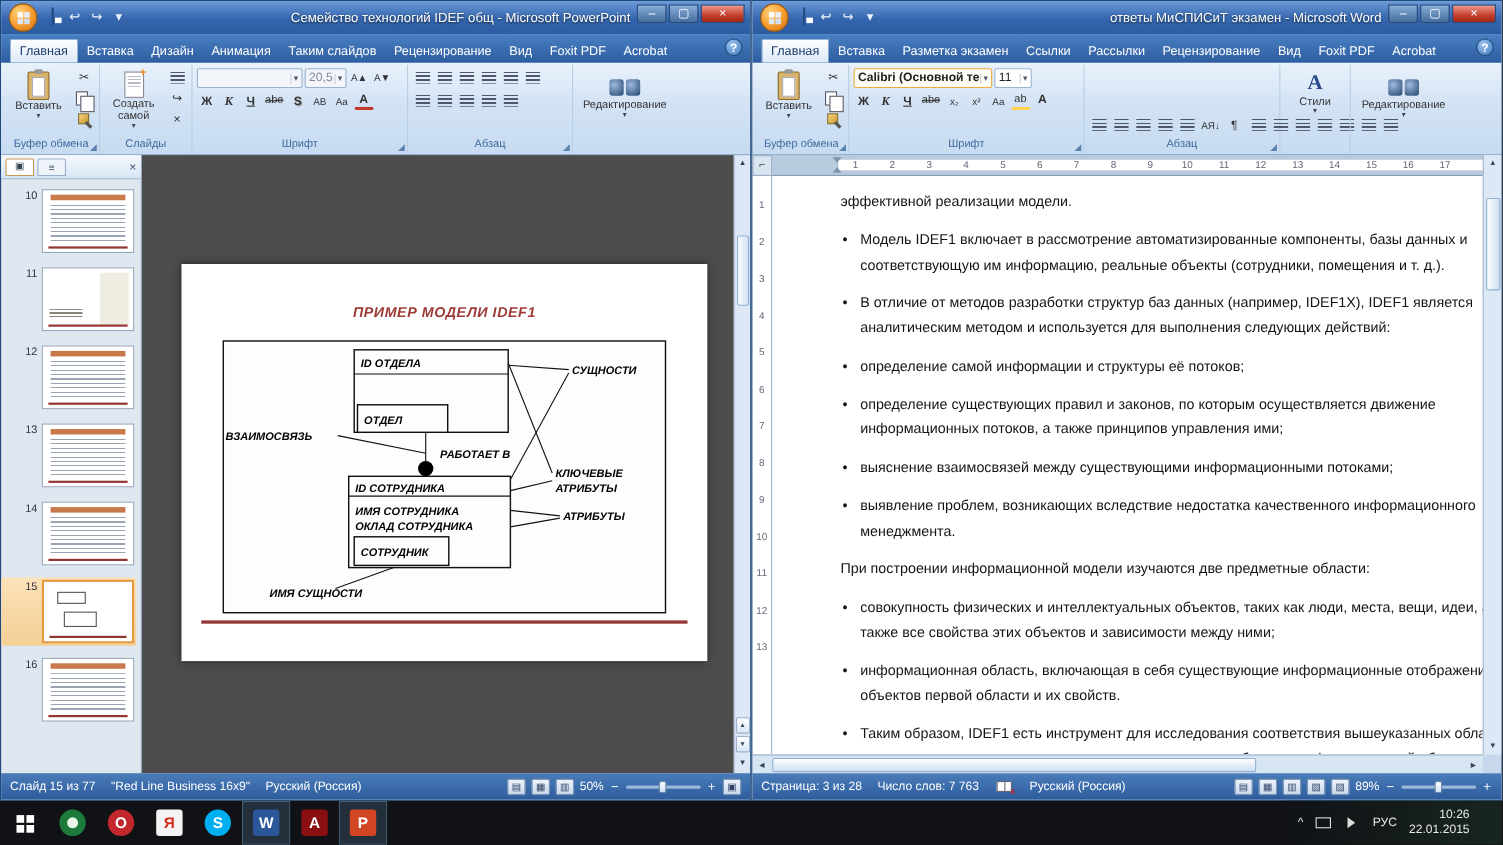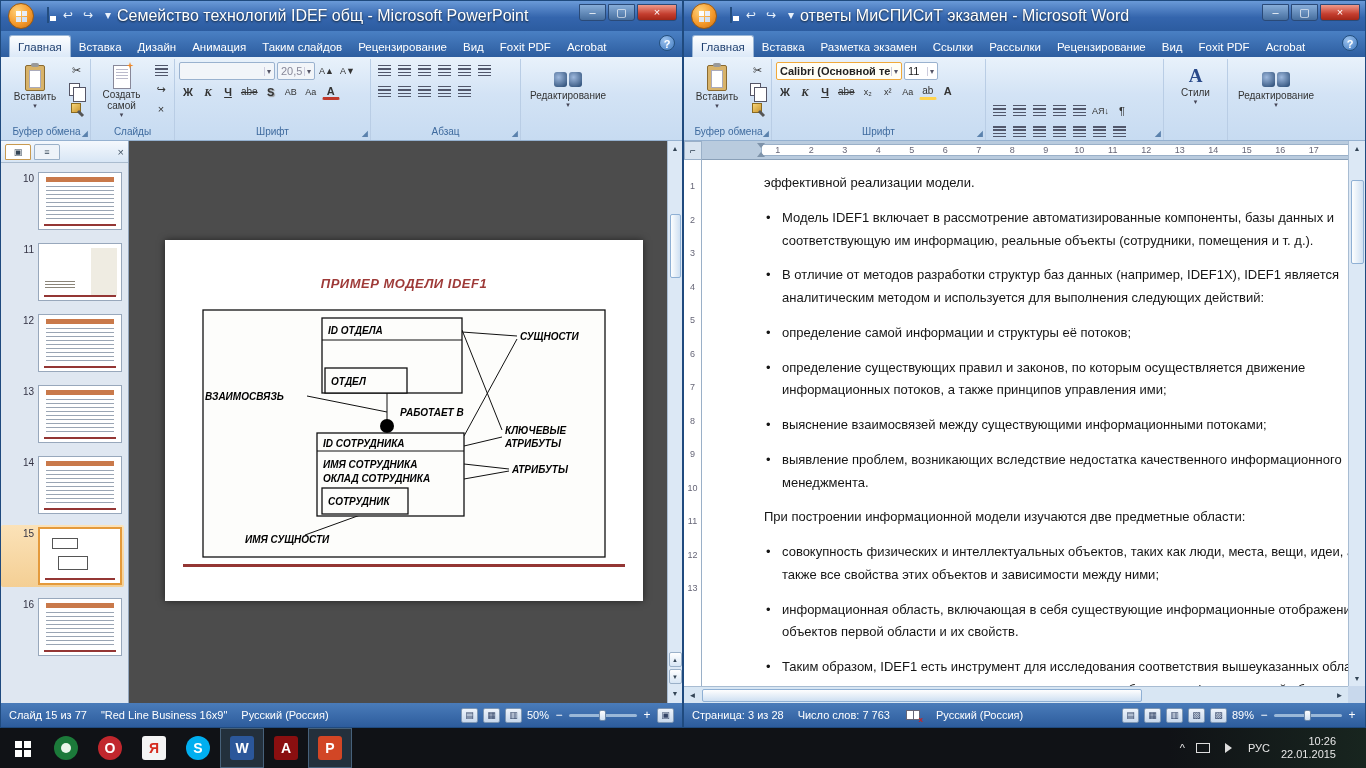--- a/index.html
+++ b/index.html
@@ -11,21 +11,21 @@
   .ppt{left:0;} .word{left:683px;}
   .tb{height:30px;display:flex;align-items:center;background:linear-gradient(#6a9ad8,#3465ad 55%,#2c5ca0);}
   .orb{width:26px;height:26px;margin:0 5px 0 7px;border-radius:50%;flex:none;position:relative;
     background:radial-gradient(circle at 35% 30%,#ffd27a,#f59a2c 55%,#c96d12);border:1px solid #9c5a10;}
   .orb i{position:absolute;left:7px;top:7px;width:5px;height:5px;background:#fdfdfd;
     box-shadow:6px 0 #e8eef8,0 6px #dfe8f4,6px 6px #d2dff0;}
   .qat{display:flex;gap:2px;align-items:center;color:#eaf2fc;font-size:12px;}
   .qbtn{width:18px;height:18px;line-height:17px;text-align:center;border-radius:3px;}
   .icsave{width:12px;height:12px;background:#3b6cb4;border:1px solid #234d80;position:relative;margin:3px auto;}
   .icsave::before{content:"";position:absolute;left:2px;bottom:1px;width:6px;height:5px;background:#fff;}
-  .wtitle{flex:1;text-align:left;color:#fff;font-size:16px;text-shadow:0 1px 2px #123;
+  .wtitle{flex:1;text-align:right;color:#fff;font-size:12px;text-shadow:0 1px 2px #123;
     white-space:nowrap;overflow:hidden;}
   .wctl{display:flex;gap:2px;margin:0 5px 8px 6px;}
   .wb{width:27px;height:17px;line-height:15px;text-align:center;color:#fff;font-size:11px;
     background:linear-gradient(#87add9,#466e9e);border:1px solid #2a4a78;border-radius:0 0 3px 3px;}
   .wb.close{background:linear-gradient(#ef9a8a,#c43e2f 60%,#a32617);width:40px;}
   .tabs{height:26px;background:linear-gradient(#4a80c4,#2d5d9f);display:flex;align-items:flex-end;
     padding-left:8px;color:#fff;font-size:11.5px;position:relative;}
   .tab{padding:5px 8px 4px;border-radius:3px 3px 0 0;white-space:nowrap;}
   .tab.on{background:linear-gradient(#fdfeff,#dce9f8);color:#1f3f6f;border:1px solid #9ab6d6;border-bottom:none;}
   .help{position:absolute;right:7px;top:4px;width:16px;height:16px;border-radius:50%;
@@ -541,21 +541,21 @@
             <span class="sb f9">x²</span>
             <span class="sb f9">Аа</span>
             <span class="sb fhl">ab</span>
             <span class="sb fred">А</span>
           </div>
         </div>
         <div class="gl">Шрифт</div>
         <span class="dlg">◢</span>
       </div>
       <div class="g" style="width:178px">
-        <div class="gb" style="flex-direction:column;gap:4px;margin-top:40px;">
+        <div class="gb" style="flex-direction:row;gap:4px;margin-top:40px;">
           <div class="grow">
             <span class="sb">
                 <span class="li"></span>
               </span>
             <span class="sb">
                 <span class="li"></span>
               </span>
             <span class="sb">
                 <span class="li"></span>
               </span>

